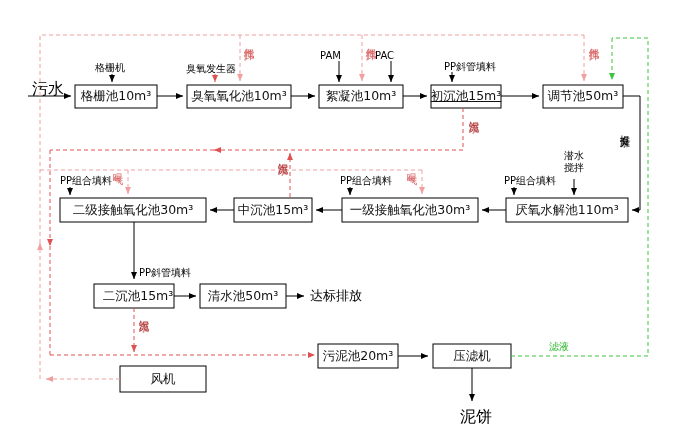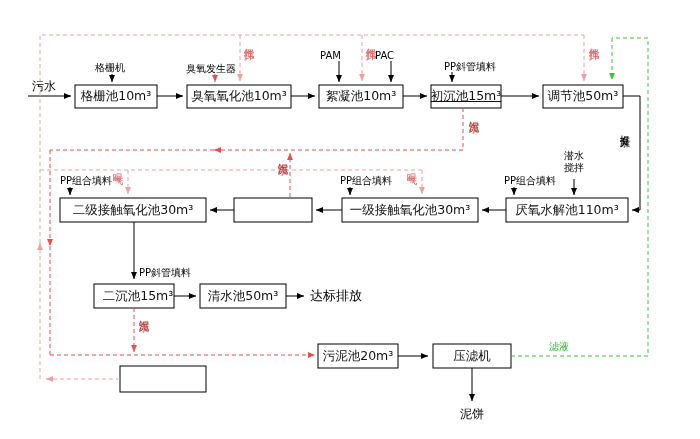--- a/index.html
+++ b/index.html
@@ -11,21 +11,21 @@
   .node-label{
     position:absolute;display:flex;align-items:center;justify-content:center;
     font-size:12.5px;color:#111;white-space:nowrap;text-align:right;
   }
   .lbl{position:absolute;color:#000;font-size:10px;line-height:1.2;white-space:nowrap;}
   .vert{writing-mode:vertical-rl;text-orientation:upright;letter-spacing:1px;font-size:10.5px;}
   .wrap2{white-space:normal;width:26px;text-align:center;}
   .c-air{color:#d96a6a;}
   .c-sludge{color:#b54040;}
   .c-green{color:#2eb82e;}
-  .fs12{font-size:12px;} .fs13{font-size:13px;} .fs10{font-size:10px;}
+  .fs12{font-size:16px;} .fs13{font-size:13px;} .fs10{font-size:10px;}
 </style>
 </head>
 <body>
 
 <div class="stage">
 
   <svg width="700" height="439" viewBox="0 0 700 439">
     <defs>
       <marker id="mB" markerWidth="7" markerHeight="7" refX="7" refY="3" orient="auto">
           <path d="M0,0 L7,3 L0,6 Z" fill="#000"></path>
@@ -114,25 +114,27 @@
     </g>
   </svg>
 
   <div class="node-label" style="left:75px;top:85px;width:82px;height:23px;">格栅池10m³</div>
   <div class="node-label" style="left:187px;top:85px;width:104px;height:23px;">臭氧氧化池10m³</div>
   <div class="node-label" style="left:319px;top:85px;width:84px;height:23px;border-radius:9px;">絮凝池10m³</div>
   <div class="node-label" style="left:431px;top:85px;width:70px;height:23px;text-decoration:underline;">初沉池15m³</div>
   <div class="node-label" style="left:543px;top:85px;width:80px;height:23px;">调节池50m³</div>
   <div class="node-label" style="left:506px;top:198px;width:122px;height:24px;">厌氧水解池110m³</div>
   <div class="node-label" style="left:342px;top:198px;width:136px;height:24px;">一级接触氧化池30m³</div>
+  <div class="node-label" style="left:234px;top:198px;width:78px;height:24px;">中沉池15m³</div>
   <div class="node-label" style="left:60px;top:198px;width:146px;height:24px;">二级接触氧化池30m³</div>
   <div class="node-label" style="left:94px;top:284px;width:88px;height:24px;">二沉池15m³</div>
   <div class="node-label" style="left:200px;top:284px;width:86px;height:24px;">清水池50m³</div>
   <div class="node-label" style="left:318px;top:344px;width:80px;height:24px;">污泥池20m³</div>
   <div class="node-label" style="left:433px;top:344px;width:78px;height:24px;">压滤机</div>
+  <div class="node-label" style="left:120px;top:366px;width:86px;height:26px;">风机</div>
 
   <div class="lbl fs12" style="left:32px;top:79px;">污水</div>
   <div class="lbl" style="left:95px;top:62px;">格栅机</div>
   <div class="lbl" style="left:186px;top:63px;">臭氧发生器</div>
   <div class="lbl" style="left:320px;top:50px;">PAM</div>
   <div class="lbl" style="left:375px;top:50px;">PAC</div>
 
   <div class="lbl vert c-air" style="left:243px;top:39px;">气搅拌</div>
   <div class="lbl vert c-air" style="left:365px;top:39px;">气搅拌</div>
   <div class="lbl vert c-air" style="left:588px;top:39px;">气搅拌</div>

